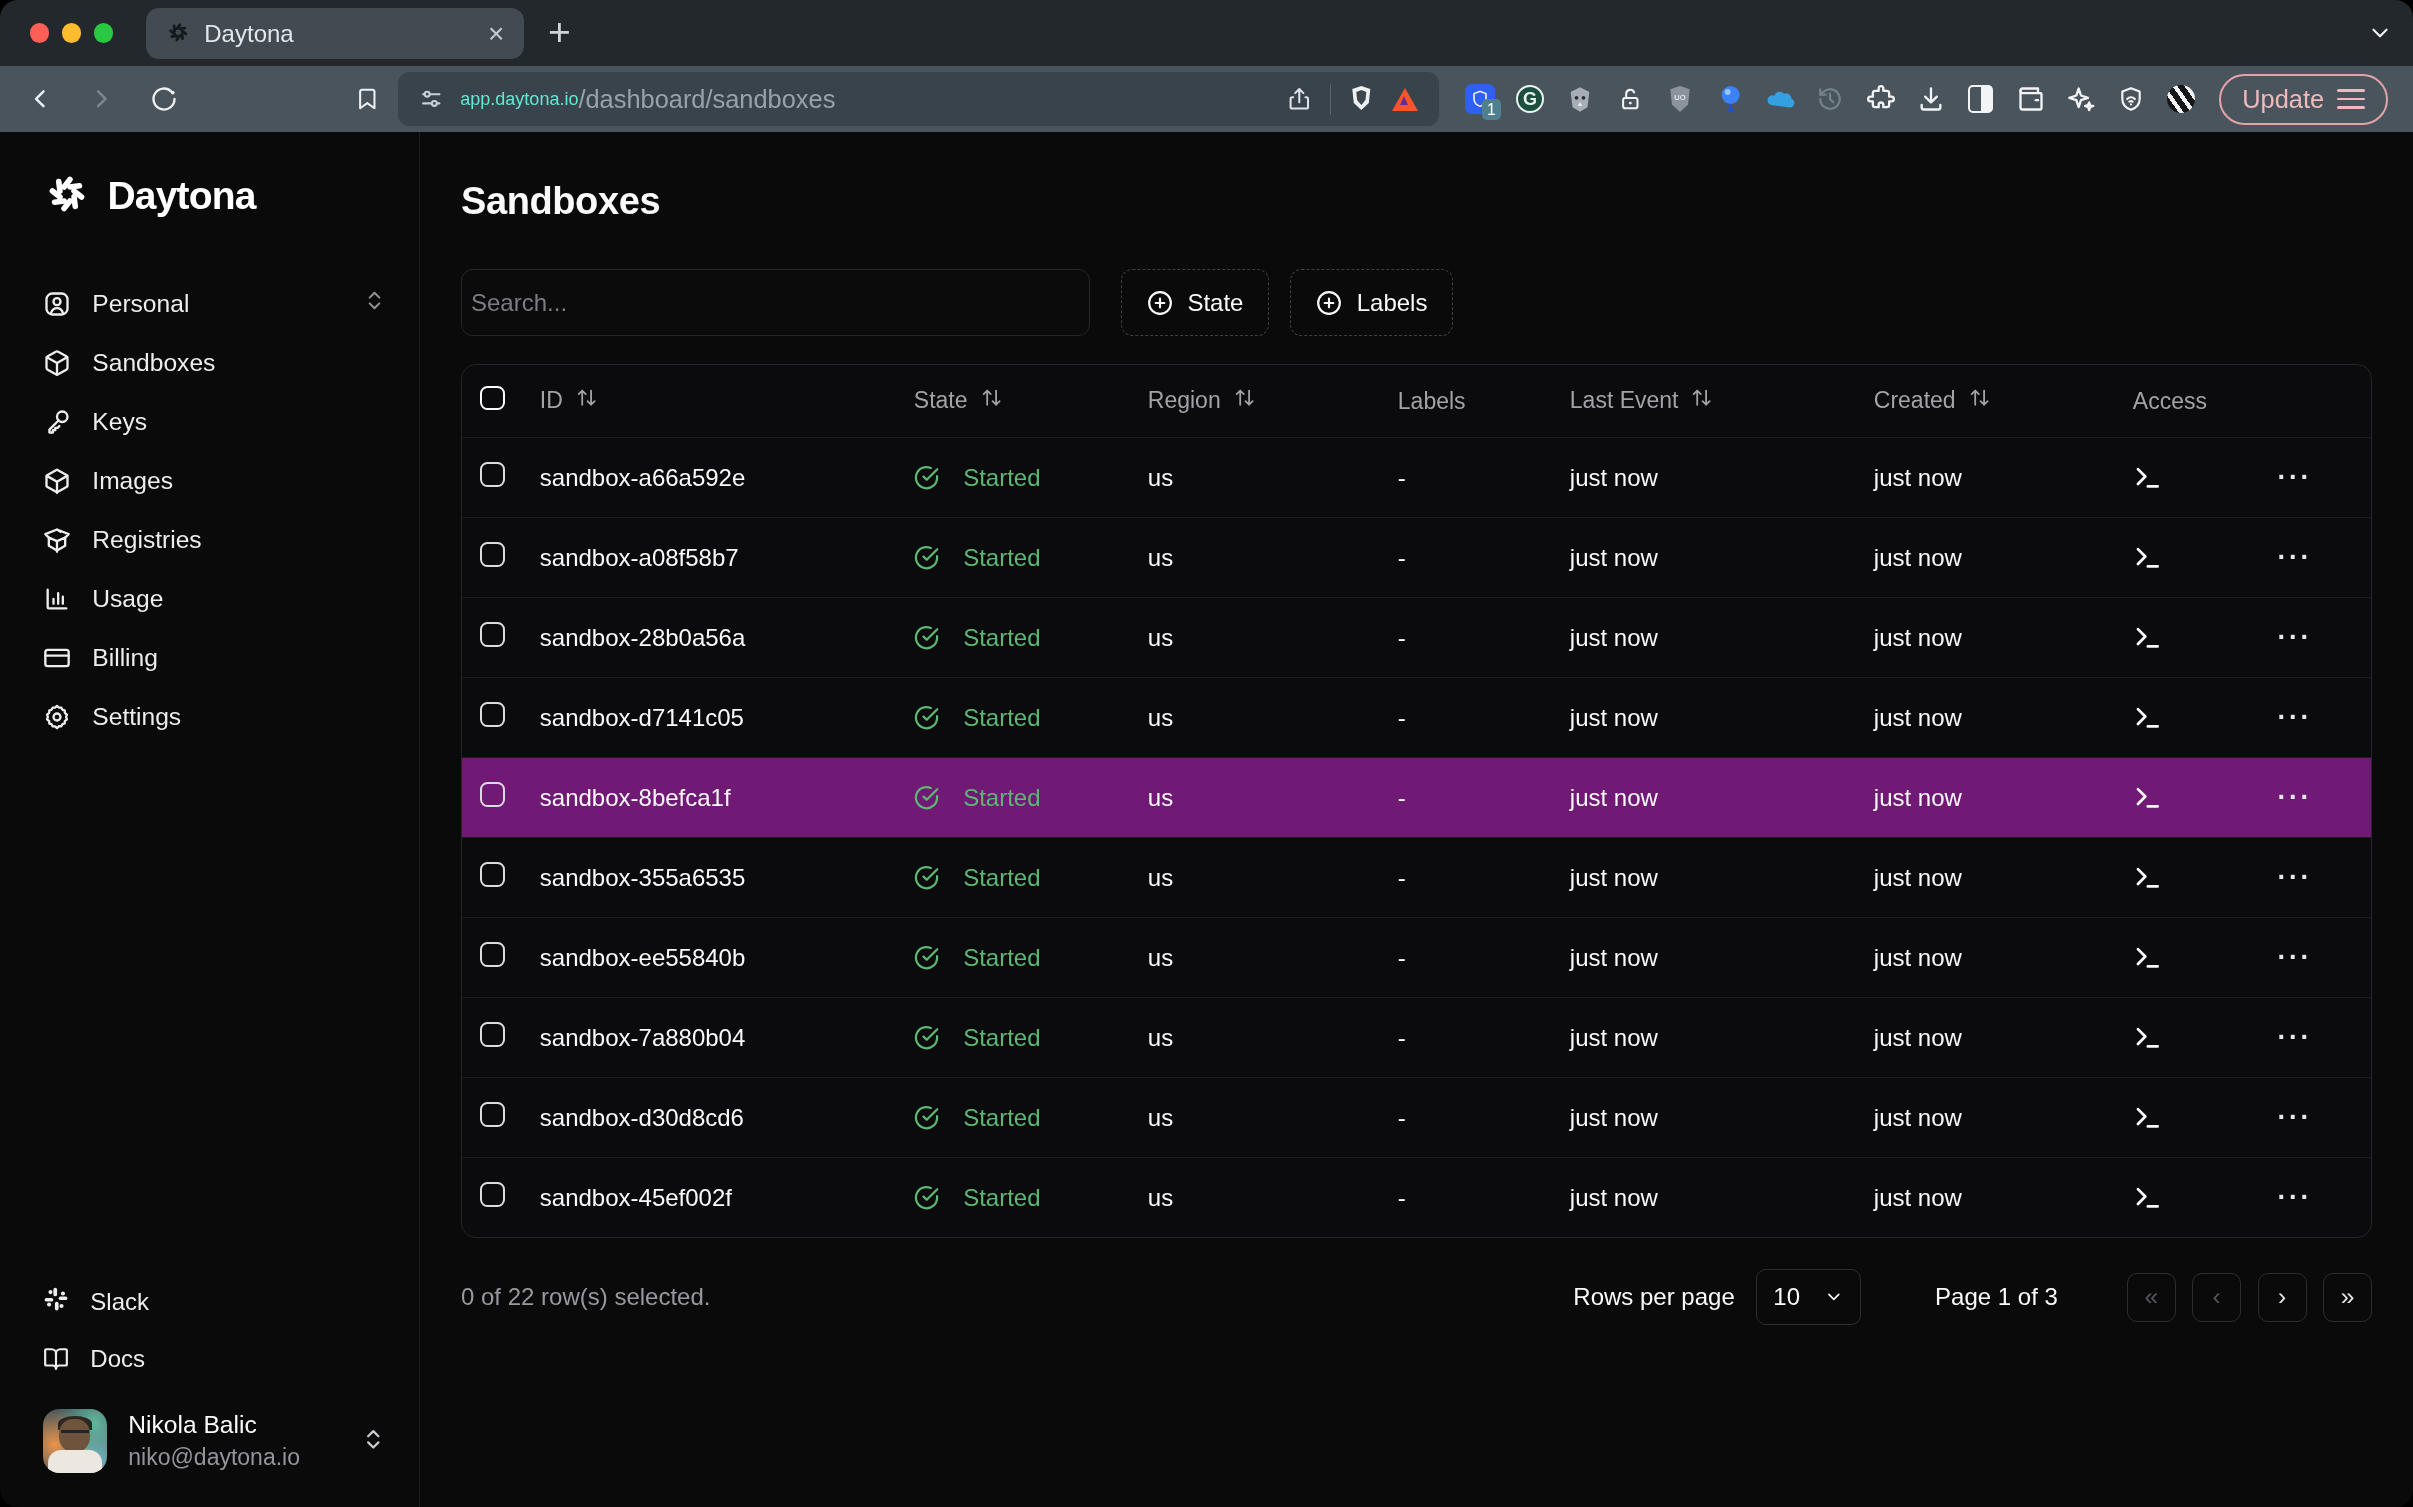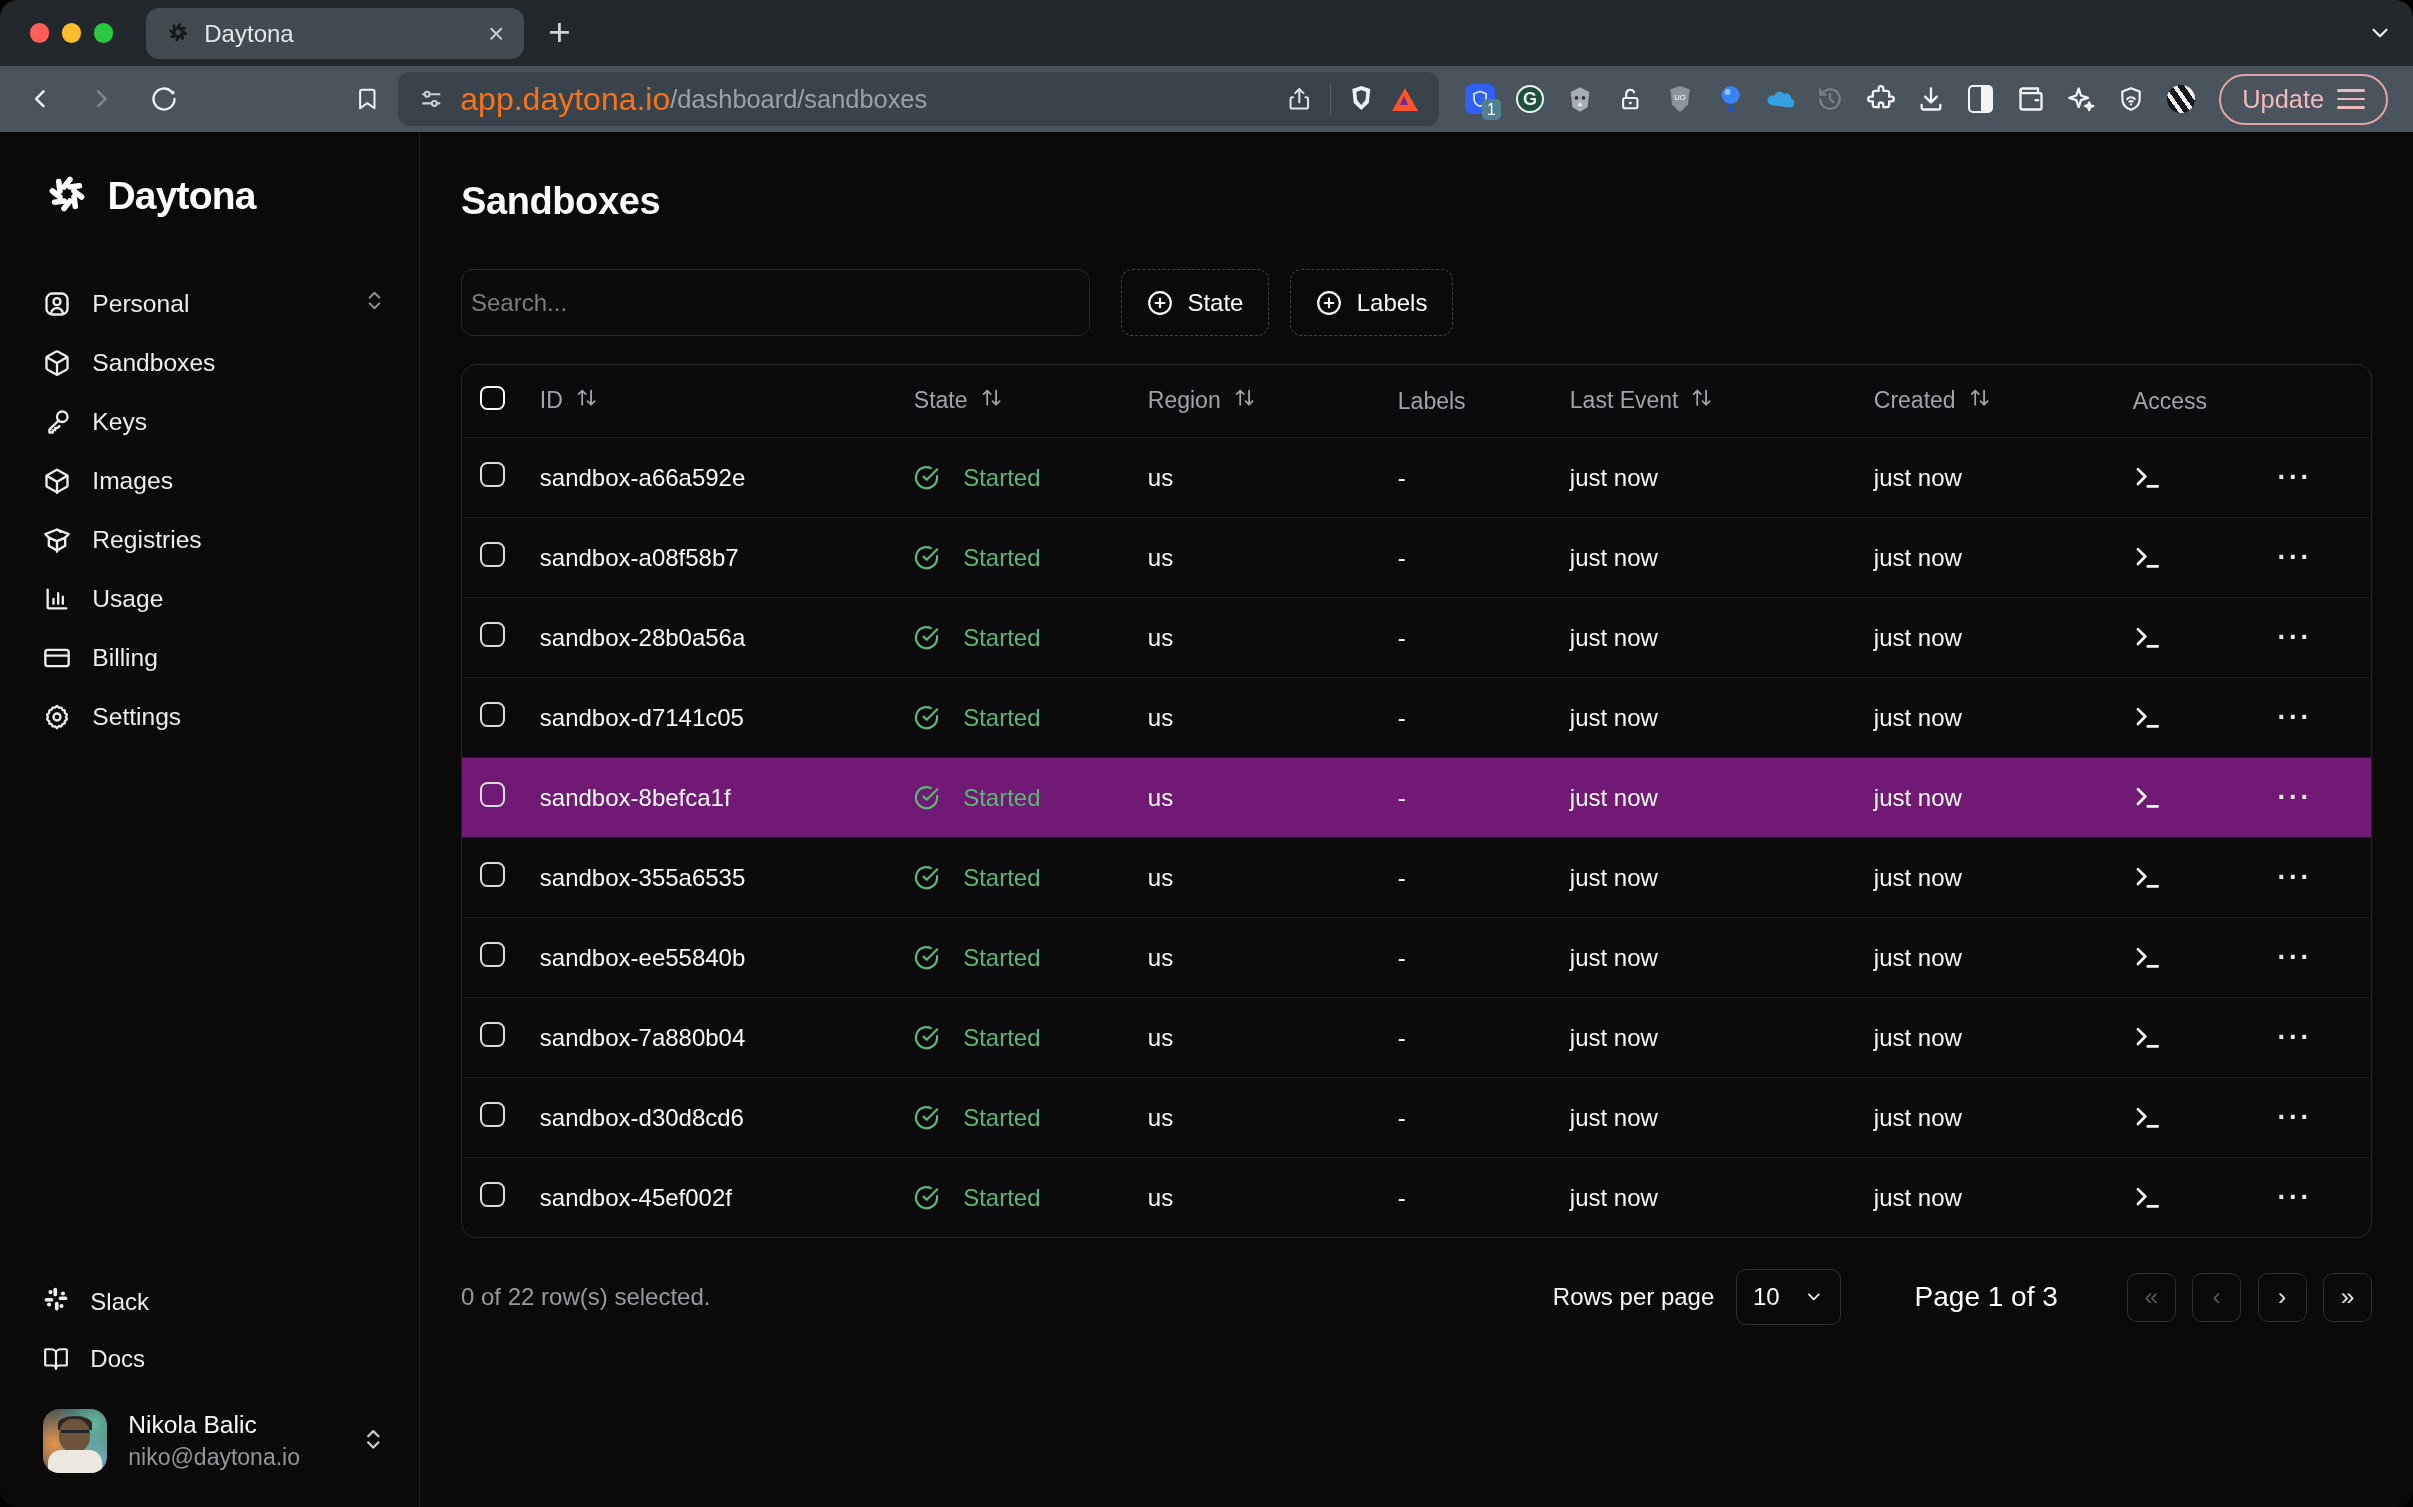--- a/index.html
+++ b/index.html
@@ -18,21 +18,21 @@
   .tab-title { font-size:24px; margin-left:14px; }
   .tab-close { margin-left:auto; font-size:28px; color:#c6ccd1; line-height:1; }
   .newtab { position:absolute; left:548px; top:11.5px; font-size:39px; font-weight:300; color:#ced3d7; line-height:1; }
   .strip-chev { position:absolute; right:19.7px; top:19.7px; color:#eef1f3; }
 
   .toolbar { height:66px; background:#4a545c; display:flex; align-items:center; padding:0 24.6px; flex:0 0 auto; }
   .nav-ic { color:#eef1f3; margin-right:33px; }
   .nav-ic.dim { color:#7b868e; }
   .bookmark { margin-left:auto; color:#eef1f3; margin-right:18px; }
   .urlbar { width:1041px; height:54px; background:#39434b; border-radius:11.5px; display:flex; align-items:center; padding:0 21.3px; }
-  .urlbar .host { font-size:32px; color:#f97316; margin-left:16.4px; }
+  .urlbar .host { font-size:18px; color:#5eead4; margin-left:16.4px; }
   .urlbar .path { font-size:25.4px; color:#98a2aa; }
   .urlbar .right { margin-left:auto; display:flex; align-items:center; gap:18px; color:#dfe4e8; }
   .url-div { width:1.6px; height:31px; background:#59656d; }
   .bat { width:0; height:0; border-left:13px solid transparent; border-right:13px solid transparent; border-bottom:23px solid #fb542b; position:relative; }
   .bat:after { content:""; position:absolute; left:-4.9px; top:8.2px; border-left:4.9px solid transparent; border-right:4.9px solid transparent; border-bottom:9.9px solid #662d91; }
 
   .ext-row { display:flex; align-items:center; gap:20.5px; margin-left:26px; color:#f2f4f6; }
   .ext { width:29.6px; height:29.6px; display:flex; align-items:center; justify-content:center; position:relative; }
   .ext-bw { background:#2f5ff3; border-radius:6.6px; color:#fff; }
   .ext-badge { position:absolute; right:-6.6px; bottom:-6.6px; background:#50808f; color:#fff; font-size:15.6px; width:19.7px; height:21.3px; border-radius:4.9px; display:flex; align-items:center; justify-content:center; }
@@ -92,21 +92,21 @@
   .cell { padding-left:14.8px; white-space:nowrap; overflow:hidden; }
   .c-state { display:flex; align-items:center; gap:13px; }
   .c-access { display:flex; align-items:center; justify-content:space-between; padding-right:59px; }
   .dots { font-size:27px; letter-spacing:2.5px; color:#e8e8ec; font-weight:bold; }
 
   .tfoot { display:flex; align-items:center; margin-top:31px; }
   .sel-text { color:#98989e; font-size:24px; }
   .foot-right { margin-left:auto; display:flex; align-items:center; }
   .rpp-label { color:#fafafa; font-size:24px; font-weight:500; }
   .rpp-select { margin-left:21.3px; width:105px; height:56px; border:1.6px solid #2e2e32; border-radius:9.9px; display:flex; align-items:center; justify-content:center; gap:24px; color:#fafafa; font-size:24px; }
-  .page-ind { margin-left:74px; color:#fafafa; font-size:28px; font-weight:500; }
+  .page-ind { margin-left:74px; color:#fafafa; font-size:24px; font-weight:500; }
   .pager { margin-left:69px; display:flex; gap:16.4px; }
   .pg-btn { width:49px; height:49px; border:1.6px solid #2e2e32; border-radius:9.9px; background:transparent; color:#e4e4e7; font-size:24.6px; display:flex; align-items:center; justify-content:center; font-family:inherit; }
   .pg-btn.off { color:#55555c; }
 
   .green { color:#5bb873;gap:24px; }
 </style>
 </head>
 <body>
 
 <svg width="0" height="0" style="position:absolute">

